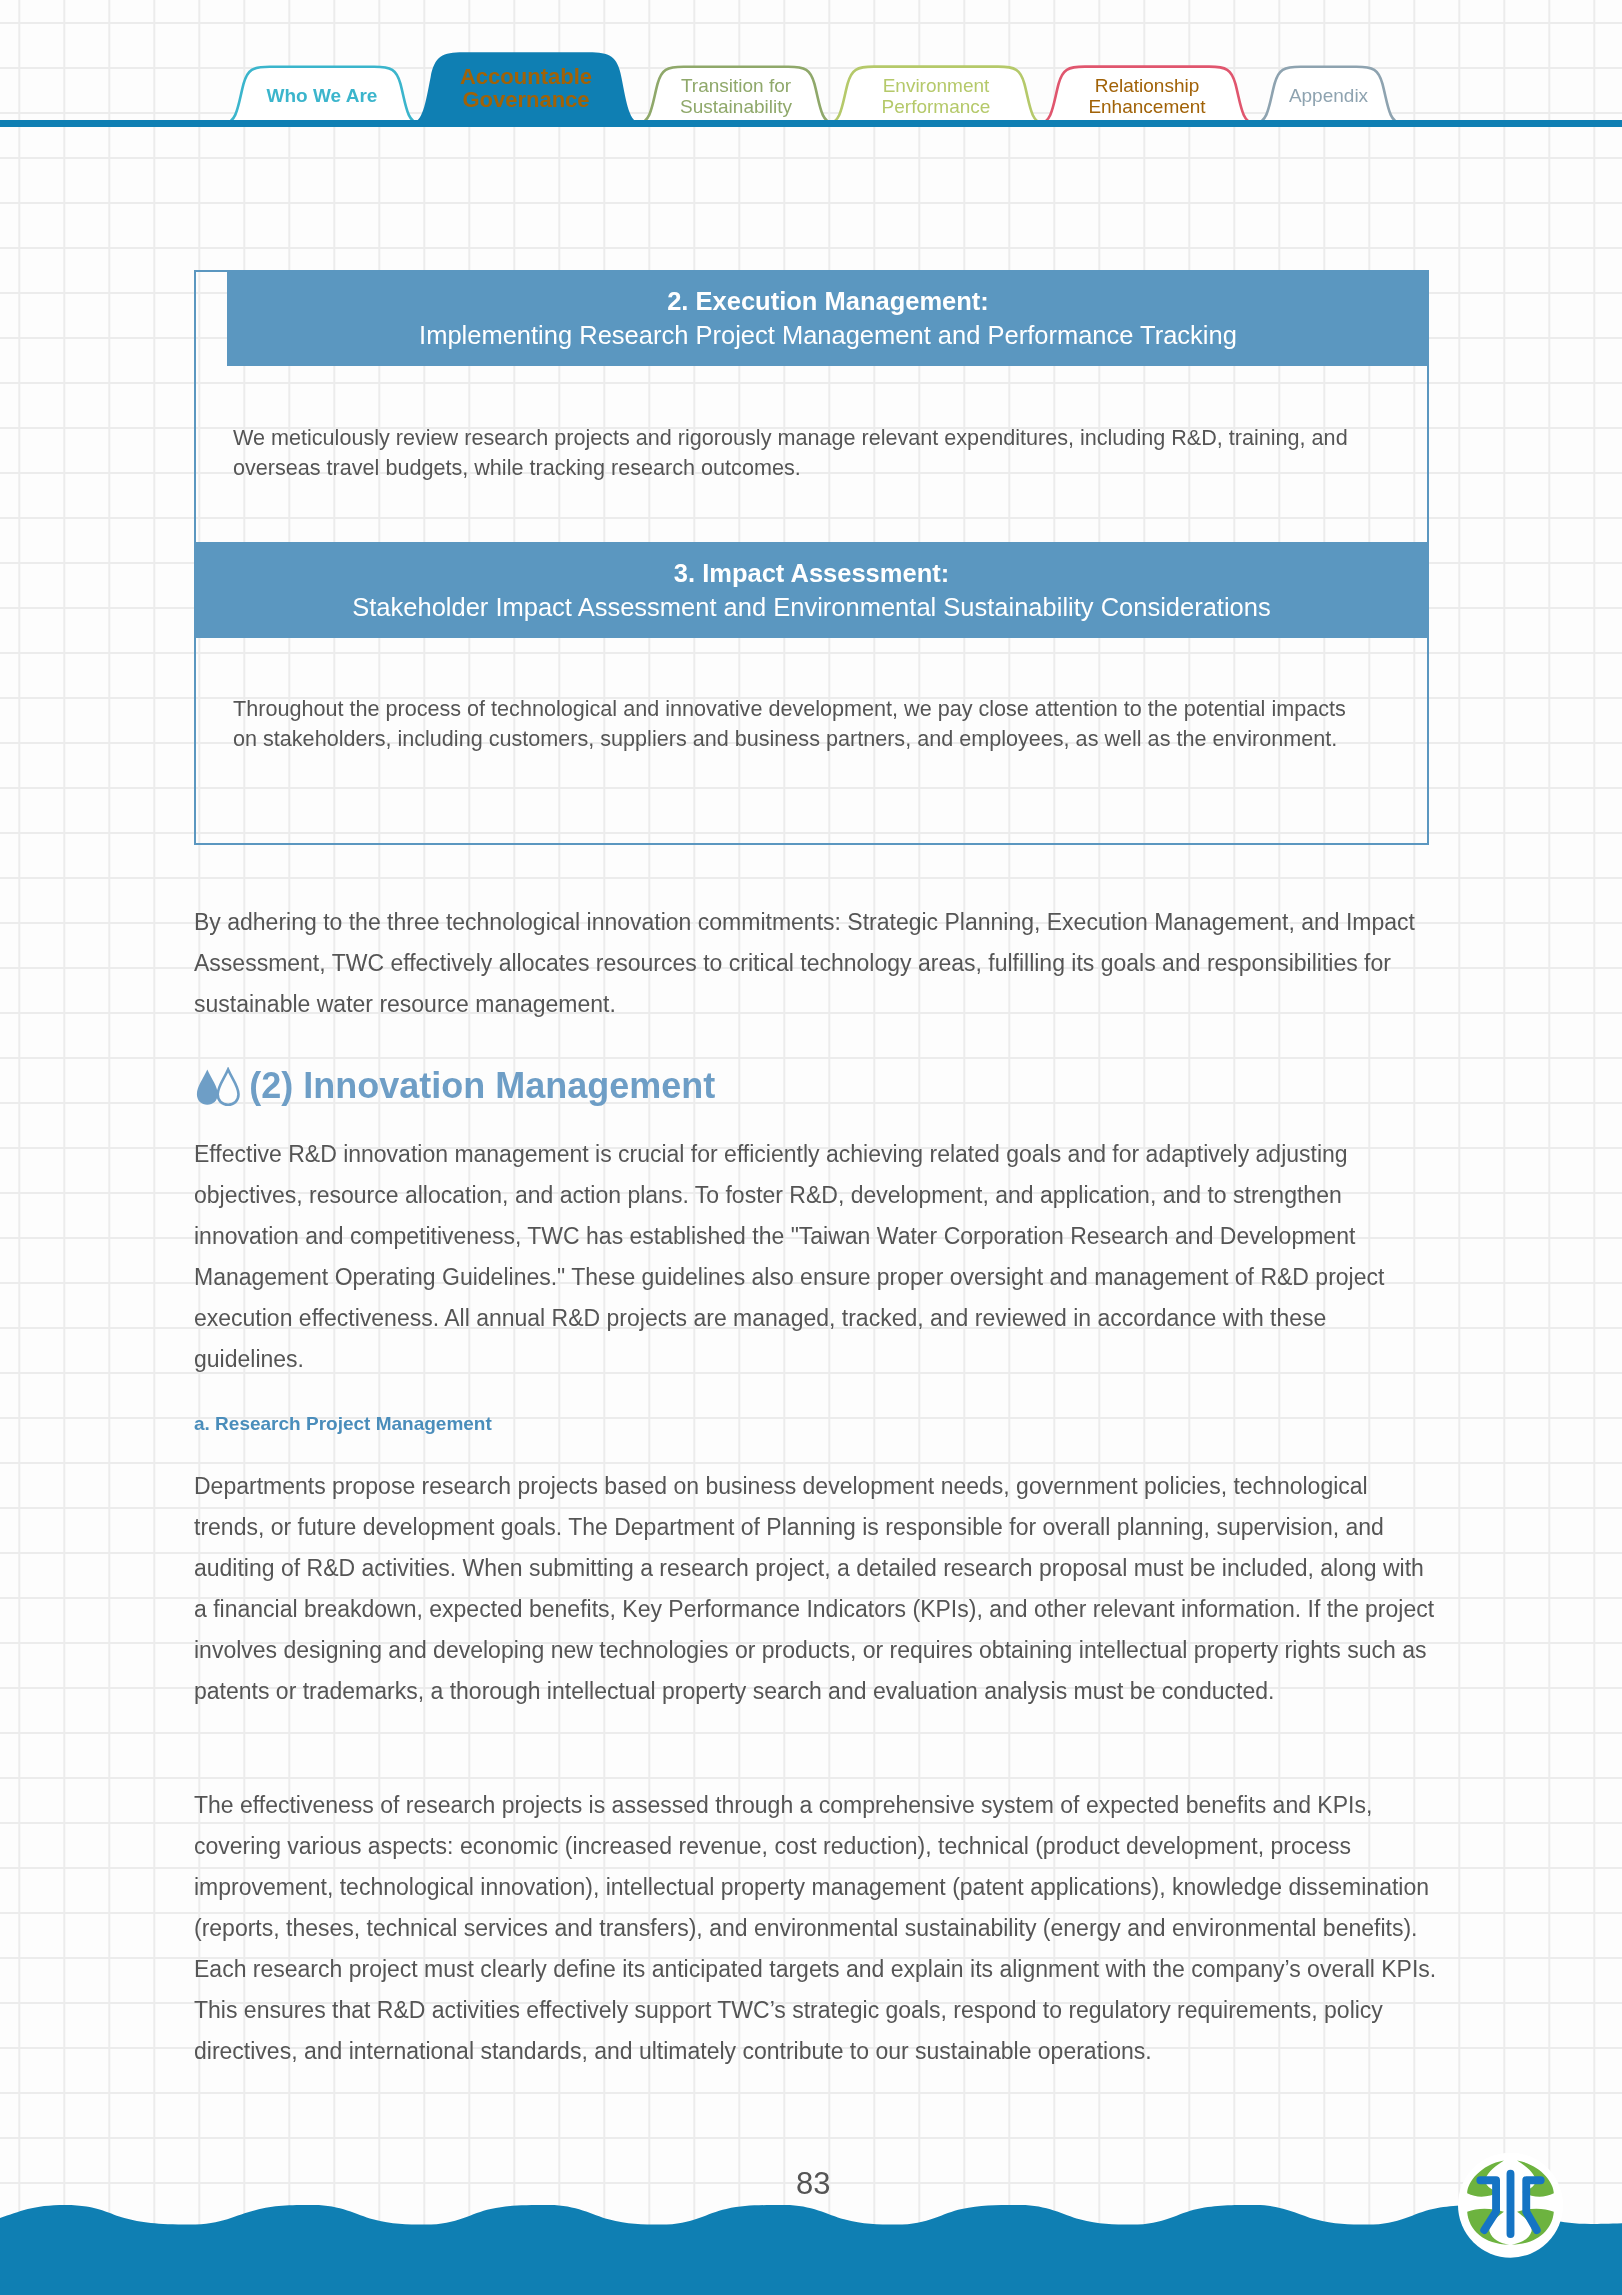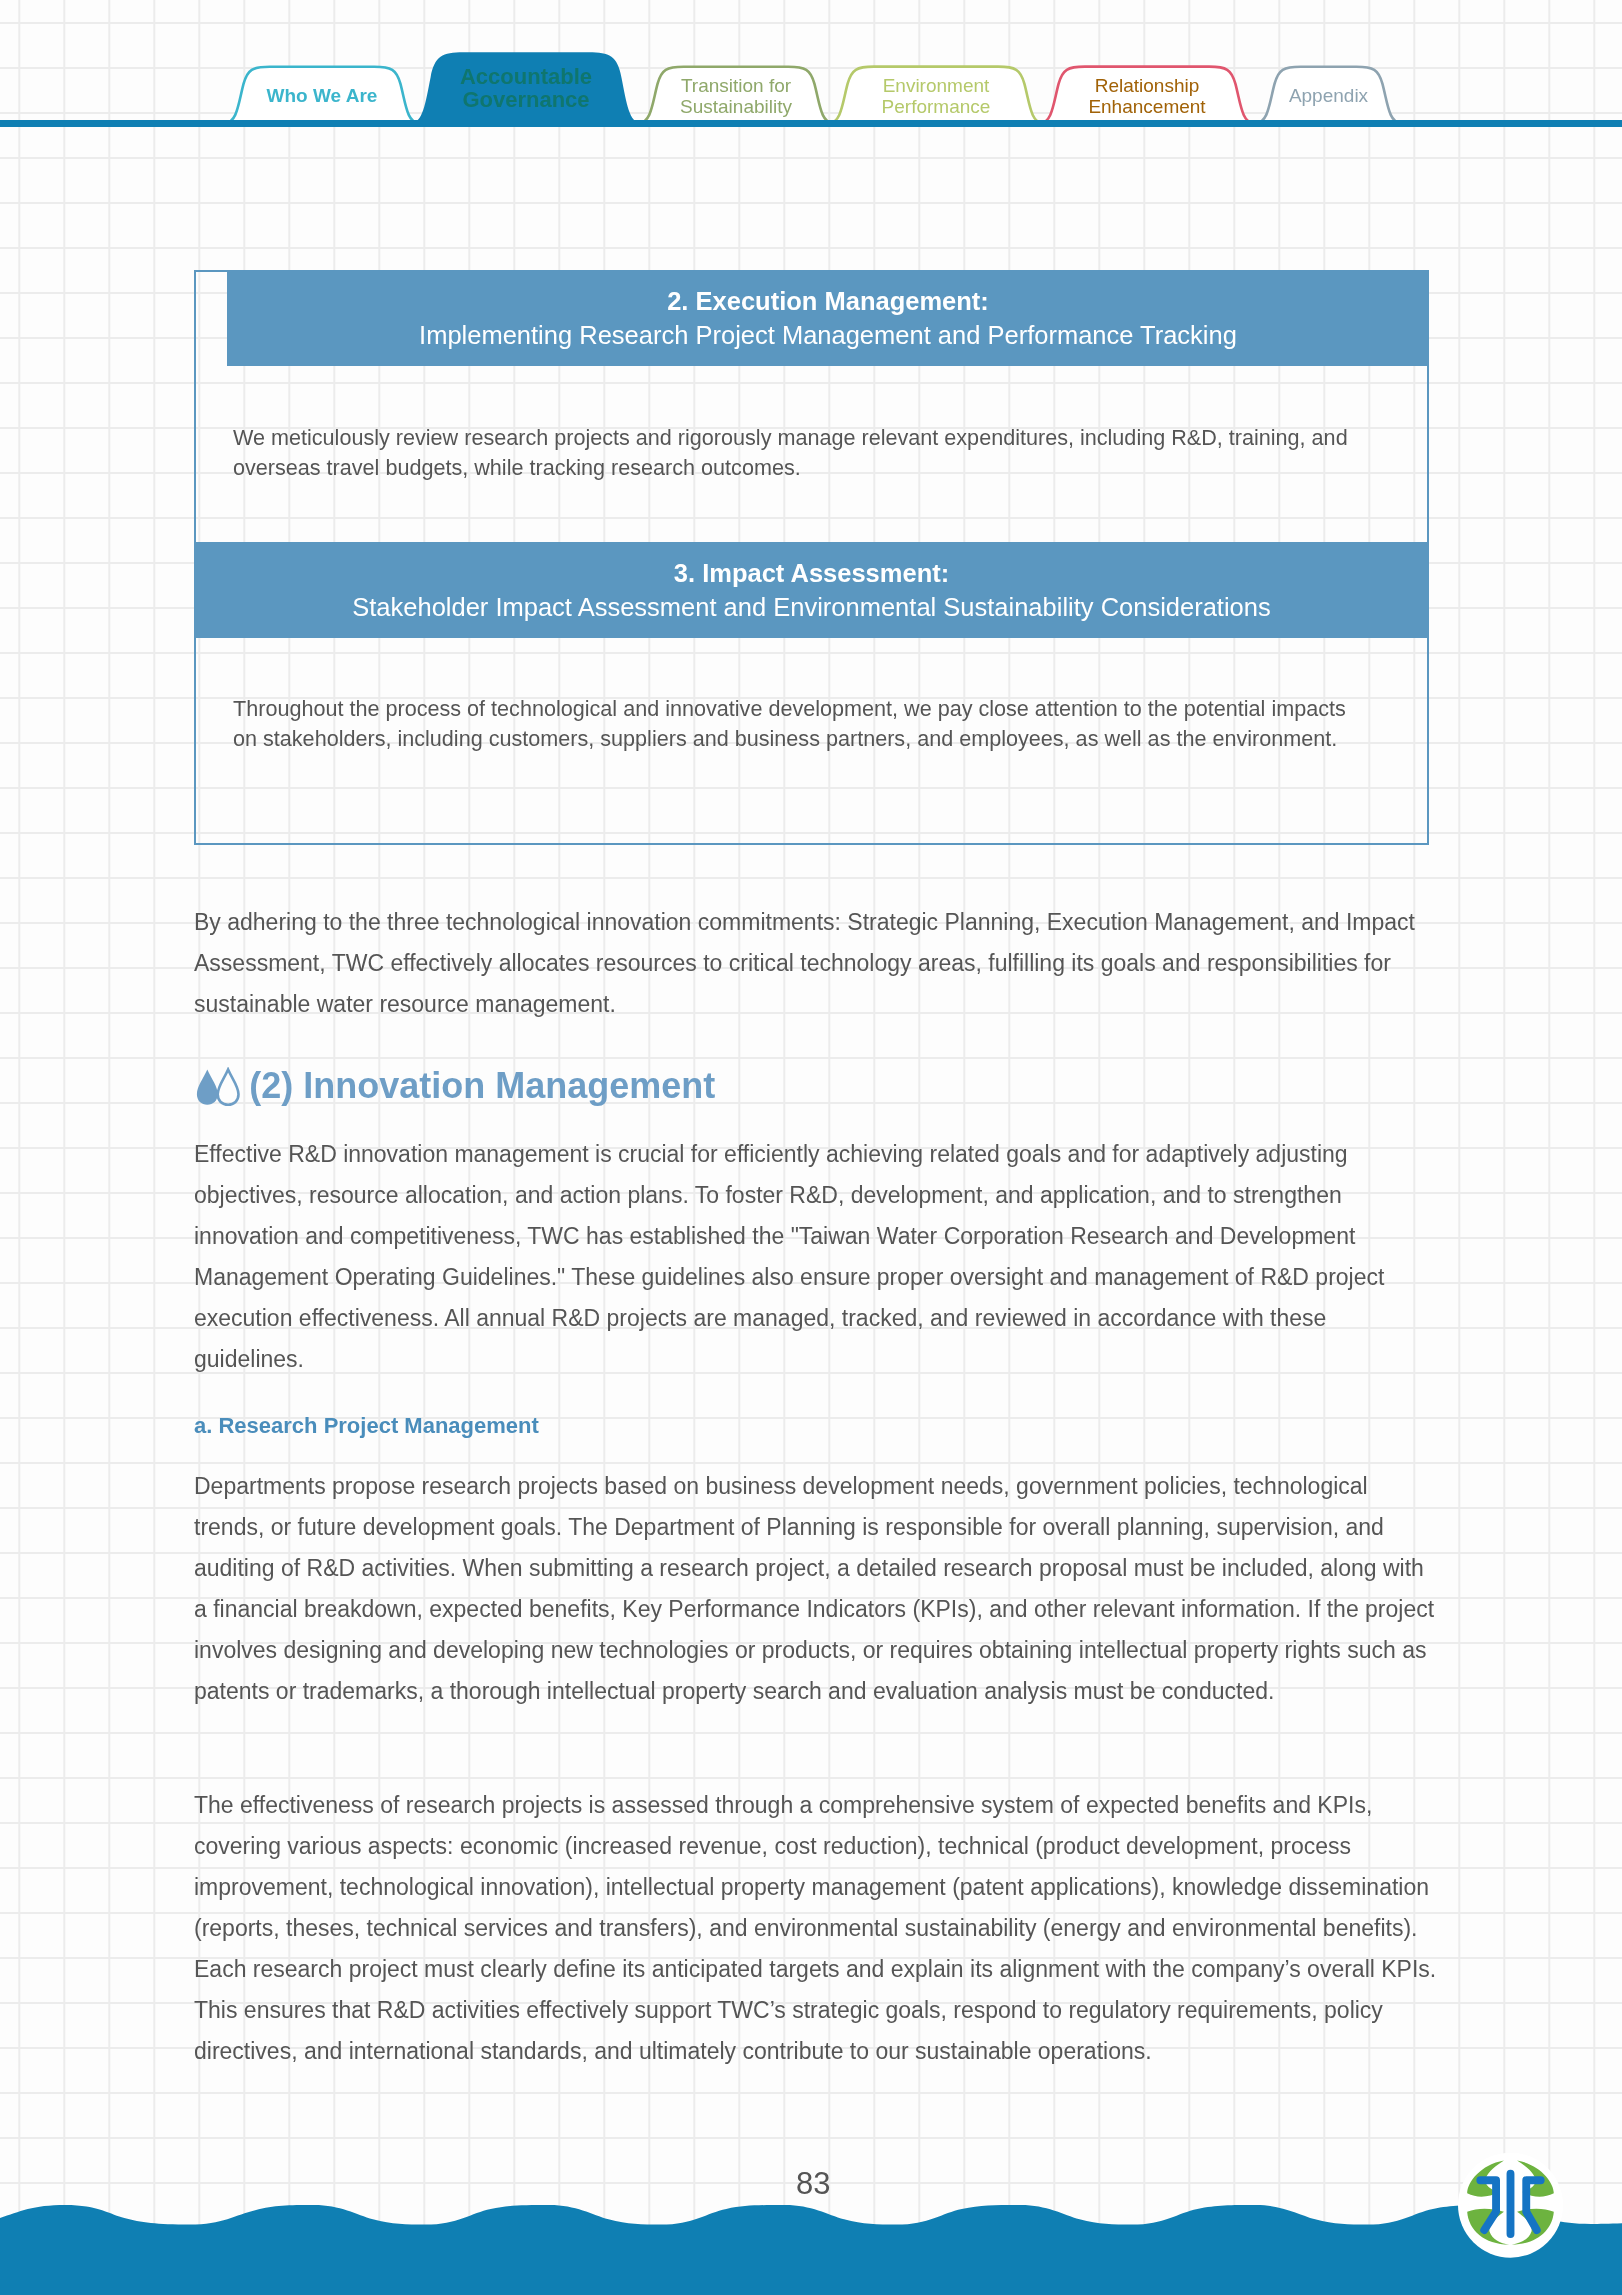--- a/index.html
+++ b/index.html
@@ -19,21 +19,21 @@
   .tabline { position: absolute; left: 0; top: 120px; width: 1622px; height: 7.2px; background: #0f7fb3; }
   .tab { position: absolute; top: 64px; height: 59px; }
   .tab svg { position: absolute; left: 0; top: 0; overflow: visible; }
   .tab .label {
     position: absolute; left: 0; right: 0; top: 0; bottom: 0;
     display: flex; align-items: center; justify-content: center; text-align: center;
     font-size: 19px; line-height: 21.6px; font-family: "Liberation Sans", sans-serif;
     padding-top: 5.2px; box-sizing: border-box;
   }
   .tab.active { top: 51px; height: 72px; }
-  .tab.active .label { color: #0f766e; font-size: 22px; line-height: 23.6px; font-weight: bold; padding-top: 2.6px; }
+  .tab.active .label { color: #a16207; font-size: 22px; line-height: 23.6px; font-weight: bold; padding-top: 2.6px; }
 
   
   .cbox {
     position: absolute; left: 194px; top: 270px; width: 1235px; height: 575px;
     box-sizing: border-box; border: 2px solid #5b97c0; background: transparent;
   }
   .cbox .band {
     position: absolute; left: -2px; right: -2px; background: #5b97c0; color: #ffffff;
     text-align: center; display: flex; flex-direction: column; justify-content: center;
   }
@@ -47,21 +47,21 @@
   .cbox .body1 { top: 151px; }
   .cbox .body2 { top: 422px; }
 
   
   .para { position: absolute; left: 194px; width: 1243px; font-size: 23px; line-height: 41px; color: #555; }
   .h2 {
     position: absolute; left: 194px; top: 1060px; height: 52px; display: flex; align-items: center;
     font-size: 36px; color: #6e9ec6; font-weight: bold;
   }
   .h2 svg { margin-right: 5.2px; }
-  .h3 { position: absolute; left: 194px; top: 1413px; font-size: 22px; color: #4a8dbb; font-weight: bold; }
+  .h3 { position: absolute; left: 194px; top: 1413px; font-size: 19px; color: #4a8dbb; font-weight: bold; }
 
   
   .pagenum { position: absolute; left: 796px; top: 2166px; width: 33px; text-align: center; font-size: 31px; color: #555; }
   .wave { position: absolute; left: 0; top: 2205px; width: 1622px; height: 90px; }
   .logo { position: absolute; left: 1458px; top: 2146px; width: 105px; height: 113px; }
 </style>
 </head>
 <body>
 
 <div class="tabbar">

